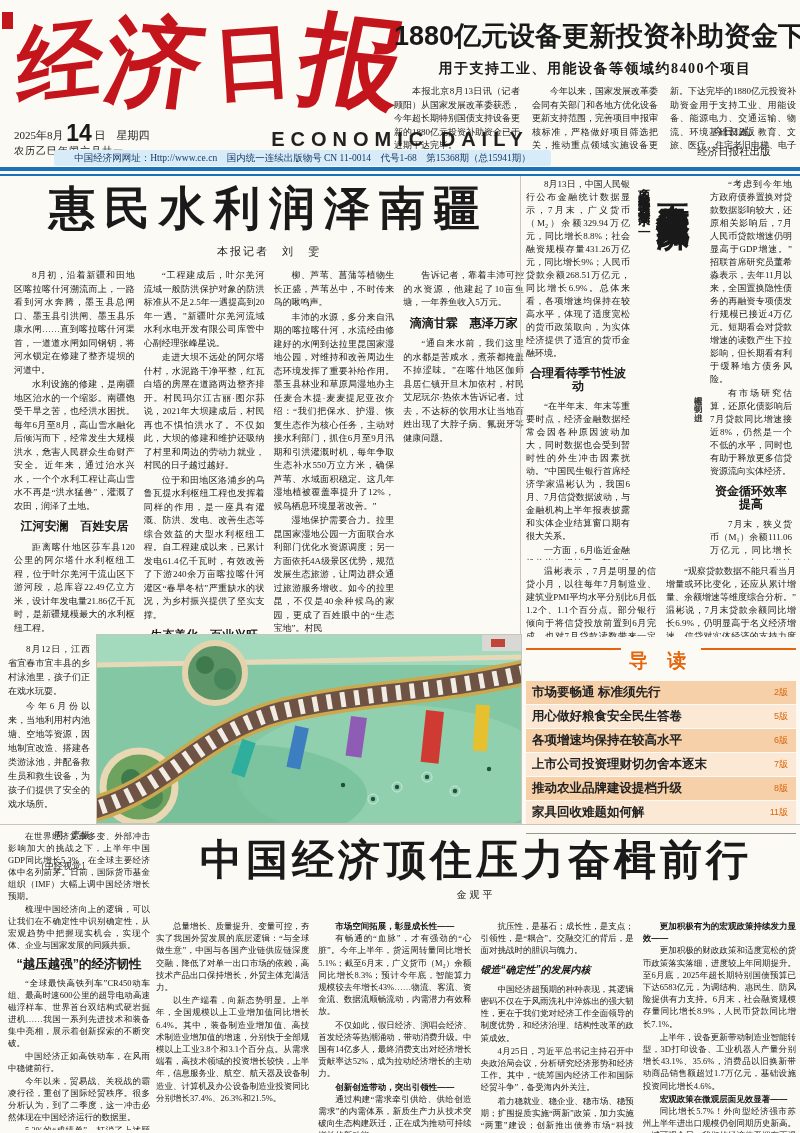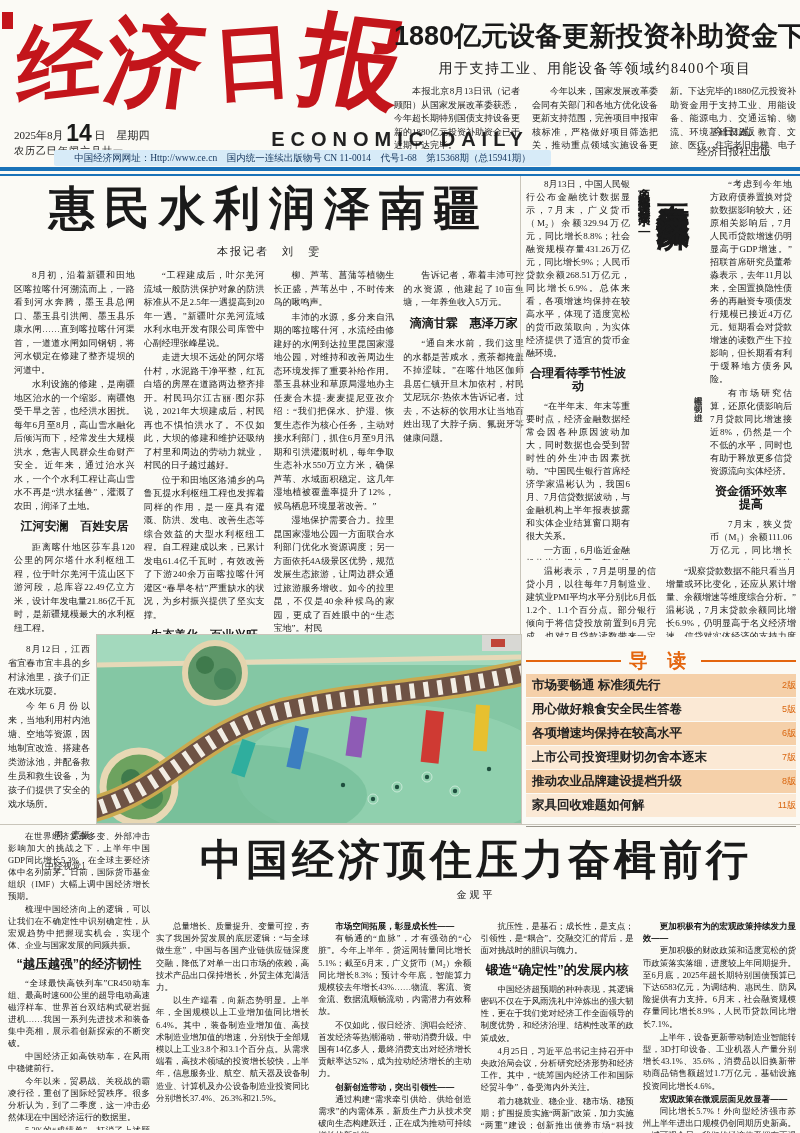--- a/index.html
+++ b/index.html
@@ -21,28 +21,28 @@
   .eng-title{position:absolute;left:250px;top:128px;width:300px;text-align:center;font-size:20px;
     letter-spacing:6px;font-weight:bold;font-family:"Liberation Sans",sans-serif;color:#222;}
   .edition{position:absolute;right:6px;top:122px;width:120px;text-align:center;font-size:10.5px;line-height:1.9;}
   .info-bar{position:absolute;left:54px;top:150px;width:497px;height:16px;background:#d7ebf8;
     font-size:9.5px;line-height:16px;text-align:center;color:#15355c;border-radius:2px;white-space:nowrap;}
   .blue-rule{position:absolute;left:0;top:167px;width:800px;height:3px;border-top:4px solid #1a72b8;border-bottom:2px solid #1a72b8;}
 
   
   .tr-article{position:absolute;left:394px;top:18px;width:402px;height:146px;}
   .tr-headline{font-size:27px;font-weight:900;text-align:center;font-family:"Liberation Sans",sans-serif;white-space:nowrap;}
-  .tr-subhead{font-size:14px;text-align:center;margin-top:6px;letter-spacing:1.5px;font-weight:normal;}
+  .tr-subhead{font-size:14px;text-align:center;margin-top:6px;letter-spacing:1.5px;font-weight:bold;}
   .tr-body{margin-top:7px;column-count:3;column-gap:12px;font-size:9px;line-height:1.5;text-align:justify;height:72px;overflow:hidden;}
 
   
   .blk{margin:0;}
   .blk.p{text-indent:2em;text-align:justify;margin-bottom:1px;}
   .blk.h{font-weight:900;text-align:center;font-size:12px;margin:7px 0;font-family:"Liberation Sans",sans-serif;}
-  .blk.hc{font-weight:900;text-align:center;font-size:13px;margin:7px 0;font-family:"Liberation Sans",sans-serif;}
+  .blk.hc{font-weight:900;font-size:10px;margin:7px 0;font-family:"Liberation Sans",sans-serif;font-style:italic;}
   .blk.b{font-weight:bold;text-indent:2em;text-align:justify;font-family:"Liberation Sans",sans-serif;}
 
   
   .main-article{position:absolute;left:14px;top:178px;width:510px;}
   .main-headline{font-size:46px;font-weight:900;text-align:center;letter-spacing:9px;white-space:nowrap;
     font-family:"Liberation Sans",sans-serif;}
   .main-byline{text-align:center;font-size:11px;margin-top:4px;letter-spacing:2px;}
   .main-cols{display:flex;gap:9px;margin-top:10px;height:366px;overflow:hidden;}
   .main-cols .ncol{flex:1;font-size:9px;line-height:13.5px;overflow:hidden;}
 
@@ -56,24 +56,24 @@
     height:372px;letter-spacing:2px;font-family:"Liberation Sans",sans-serif;}
   .headline-v{writing-mode:vertical-rl;text-orientation:upright;font-size:33px;font-weight:900;
     line-height:1.1;letter-spacing:1px;font-family:"Liberation Sans",sans-serif;margin-left:2px;}
   .byline-v{writing-mode:vertical-rl;text-orientation:upright;font-size:8.5px;height:170px;align-self:flex-end;margin-left:2px;color:#333;}
   .credit-colR{width:82px;font-size:9px;line-height:13px;overflow:hidden;}
   .credit-bottom{display:flex;gap:10px;height:72px;margin-top:5px;overflow:hidden;}
   .credit-bottom .bcol{flex:1;font-size:9px;line-height:13px;overflow:hidden;}
 
   
   .daodu{position:absolute;left:526px;top:648px;width:270px;}
-  .daodu-head{display:flex;align-items:center;gap:8px;}
+  .daodu-head{display:flex;gap:8px;margin-bottom:7px;}
   .daodu-line{flex:1;height:2px;background:#e4650e;}
   .daodu-title{color:#e4650e;font-size:19px;font-weight:900;letter-spacing:7px;font-family:"Liberation Sans",sans-serif;white-space:nowrap;}
-  .daodu-item{display:flex;justify-content:space-between;align-items:center;padding:3px 0 3px 6px;
+  .daodu-item{display:flex;justify-content:space-between;align-items:center;padding:3px 8px 3px 6px;
     font-size:12.5px;font-weight:bold;color:#222;font-family:"Liberation Sans",sans-serif;margin-bottom:1px;}
   .daodu-item:nth-child(odd){background:#f5d0a9;}
   .daodu-item:nth-child(even){background:#fbe9d5;}
   .daodu-page{color:#d9660f;font-size:9px;font-weight:normal;}
   .daodu-rule{margin-top:9px;border:0;border-top:1px solid #9a968c;}
 
   
   .photo-cap{position:absolute;left:8px;top:642px;width:82px;font-size:9px;line-height:14px;color:#222;}
   .photo-credit{text-align:right;margin-top:17px;text-indent:0;}
   .photo{position:absolute;left:96px;top:634px;width:424px;height:188px;border:1px solid #c9c5ba;background:#8fcdb0;}

